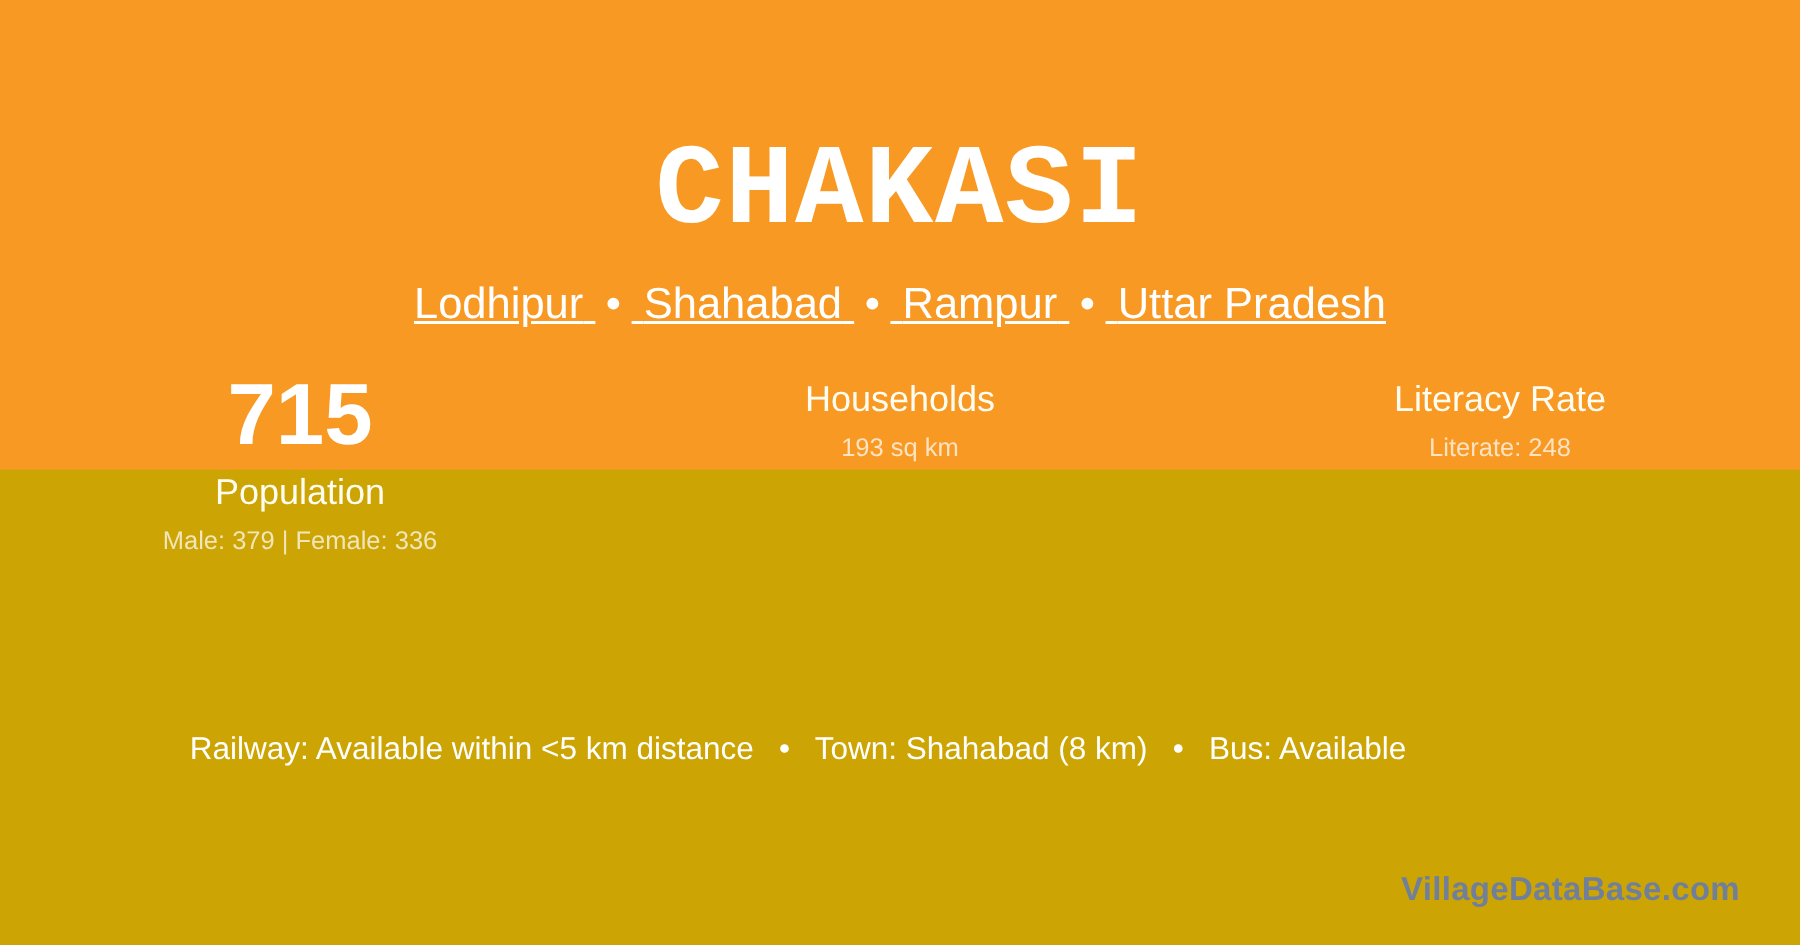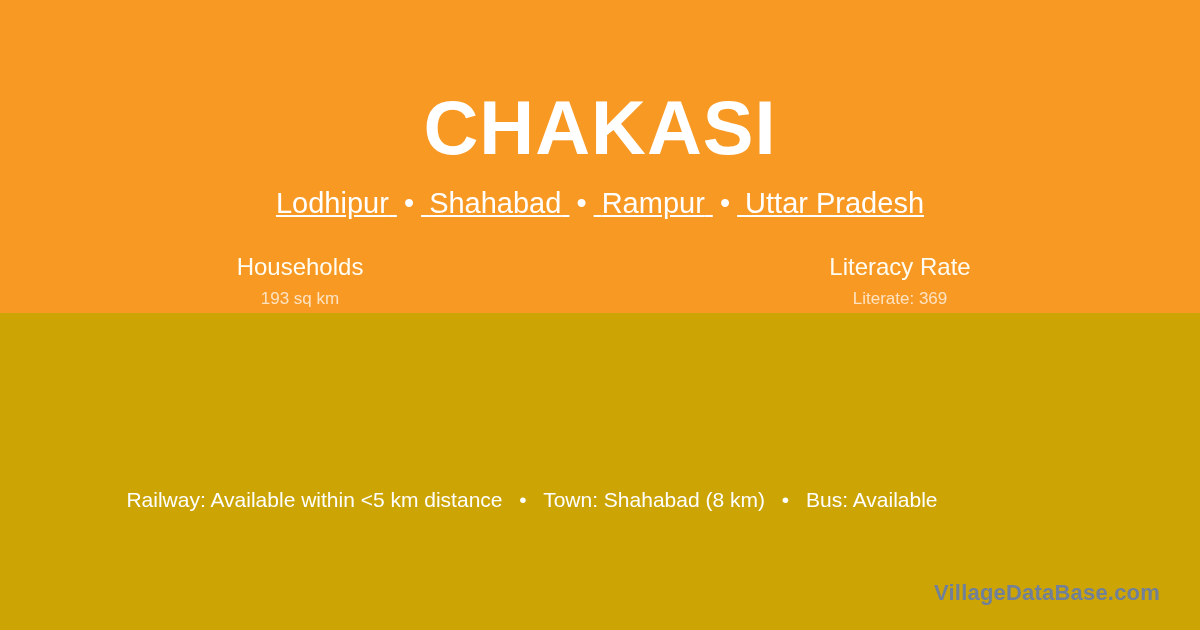--- a/index.html
+++ b/index.html
@@ -41,21 +41,21 @@
     text-align: center;
   }
 
   .village-title {
     margin-top: 84px;
     font-size: 76px;
     line-height: 88px;
     font-weight: 700;
     letter-spacing: 1px;
     color: #ffffff;
-    font-family: Liberation Sans, sans-serif;
+    font-family: Liberation Mono, monospace;
   }
 
   .village-subtitle {
     margin-top: 14px;
     font-size: 29px;
     line-height: 34px;
     font-weight: 400;
     color: #ffffff;
     font-family: "Liberation Sans", sans-serif;
     text-decoration: underline;
@@ -153,29 +153,34 @@
       <span>Shahabad</span>
       <span class="subtitle-sep">•</span>
       <span>Rampur</span>
       <span class="subtitle-sep">•</span>
       <span>Uttar Pradesh</span>
     </div>
   </div>
 
   <div class="stats">
 
+    <div class="stat">
+      <div class="stat-value">715</div>
+      <div class="stat-label">Population</div>
+      <div class="stat-sub">Male: 379 | Female: 336</div>
+    </div>
 
     <div class="stat">
       <div class="stat-label">Households</div>
       <div class="stat-sub">193 sq km</div>
     </div>
 
     <div class="stat">
       <div class="stat-label">Literacy Rate</div>
-      <div class="stat-sub">Literate: 369</div>
+      <div class="stat-sub">Literate: 248</div>
     </div>
 
   </div>
 
   <div class="amenities">
     <span>Railway: Available within &lt;5 km distance</span>
     <span class="amen-sep">•</span>
     <span>Town: Shahabad (8 km)</span>
     <span class="amen-sep">•</span>
     <span>Bus: Available</span>

